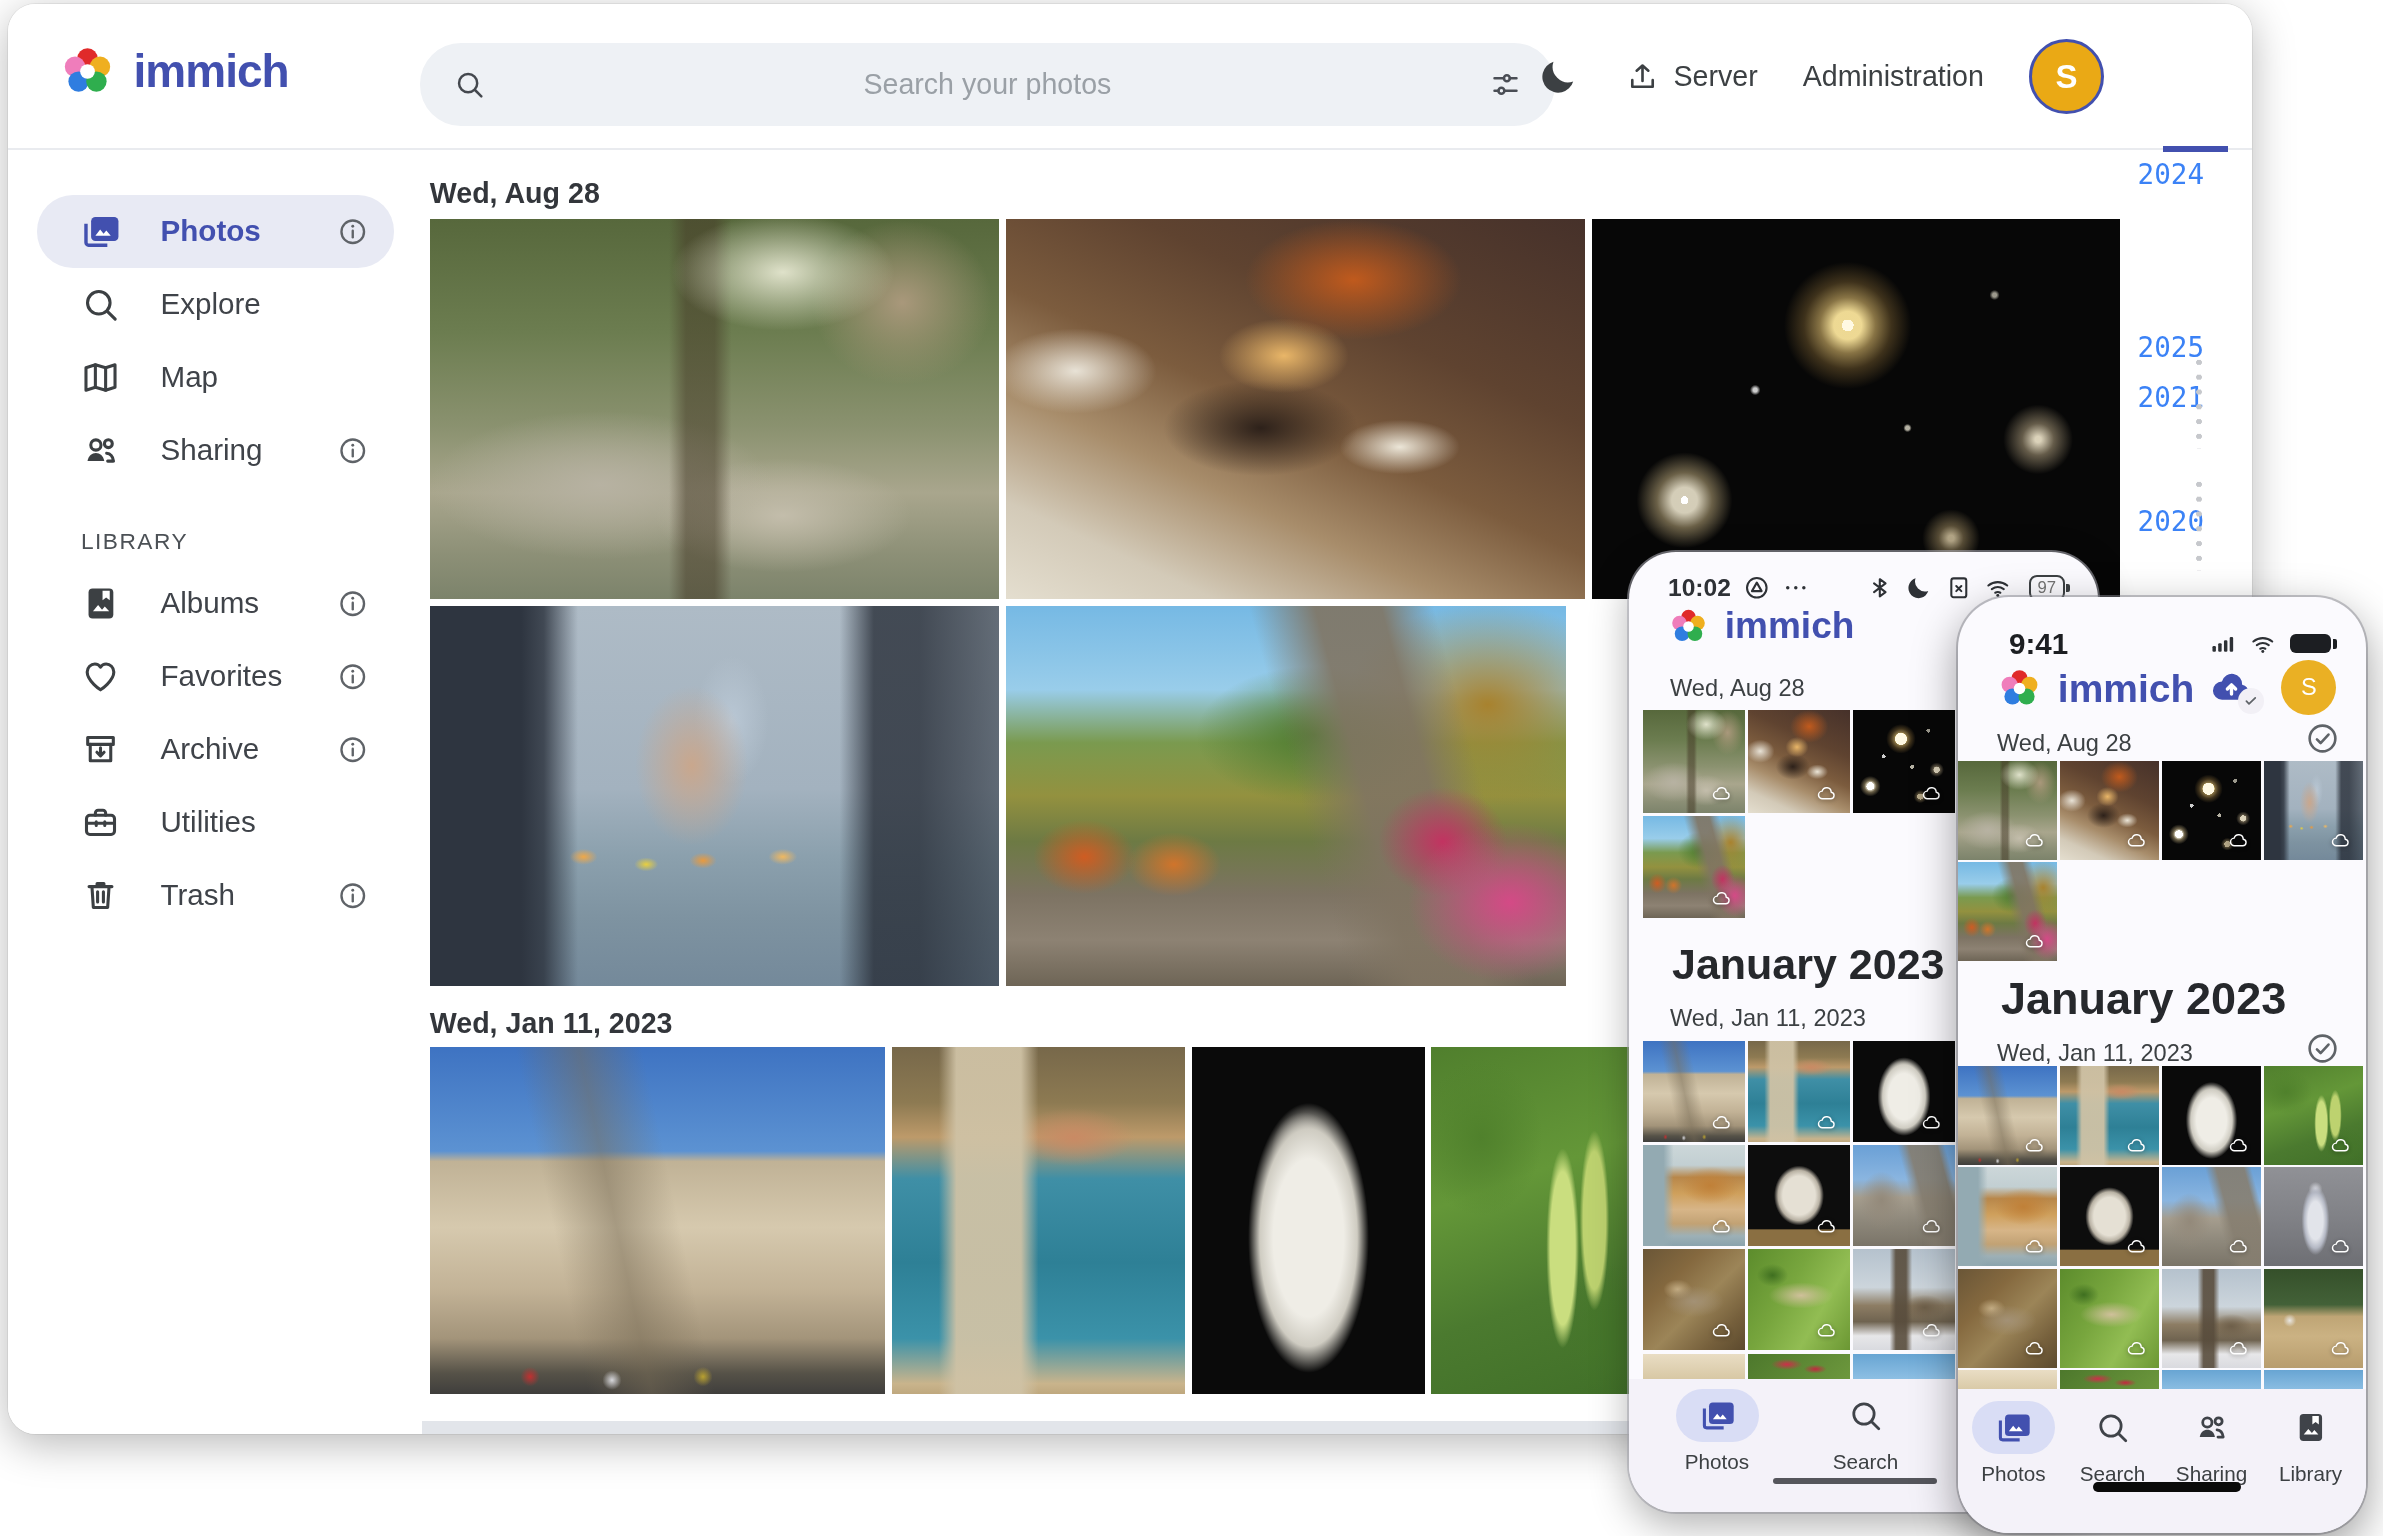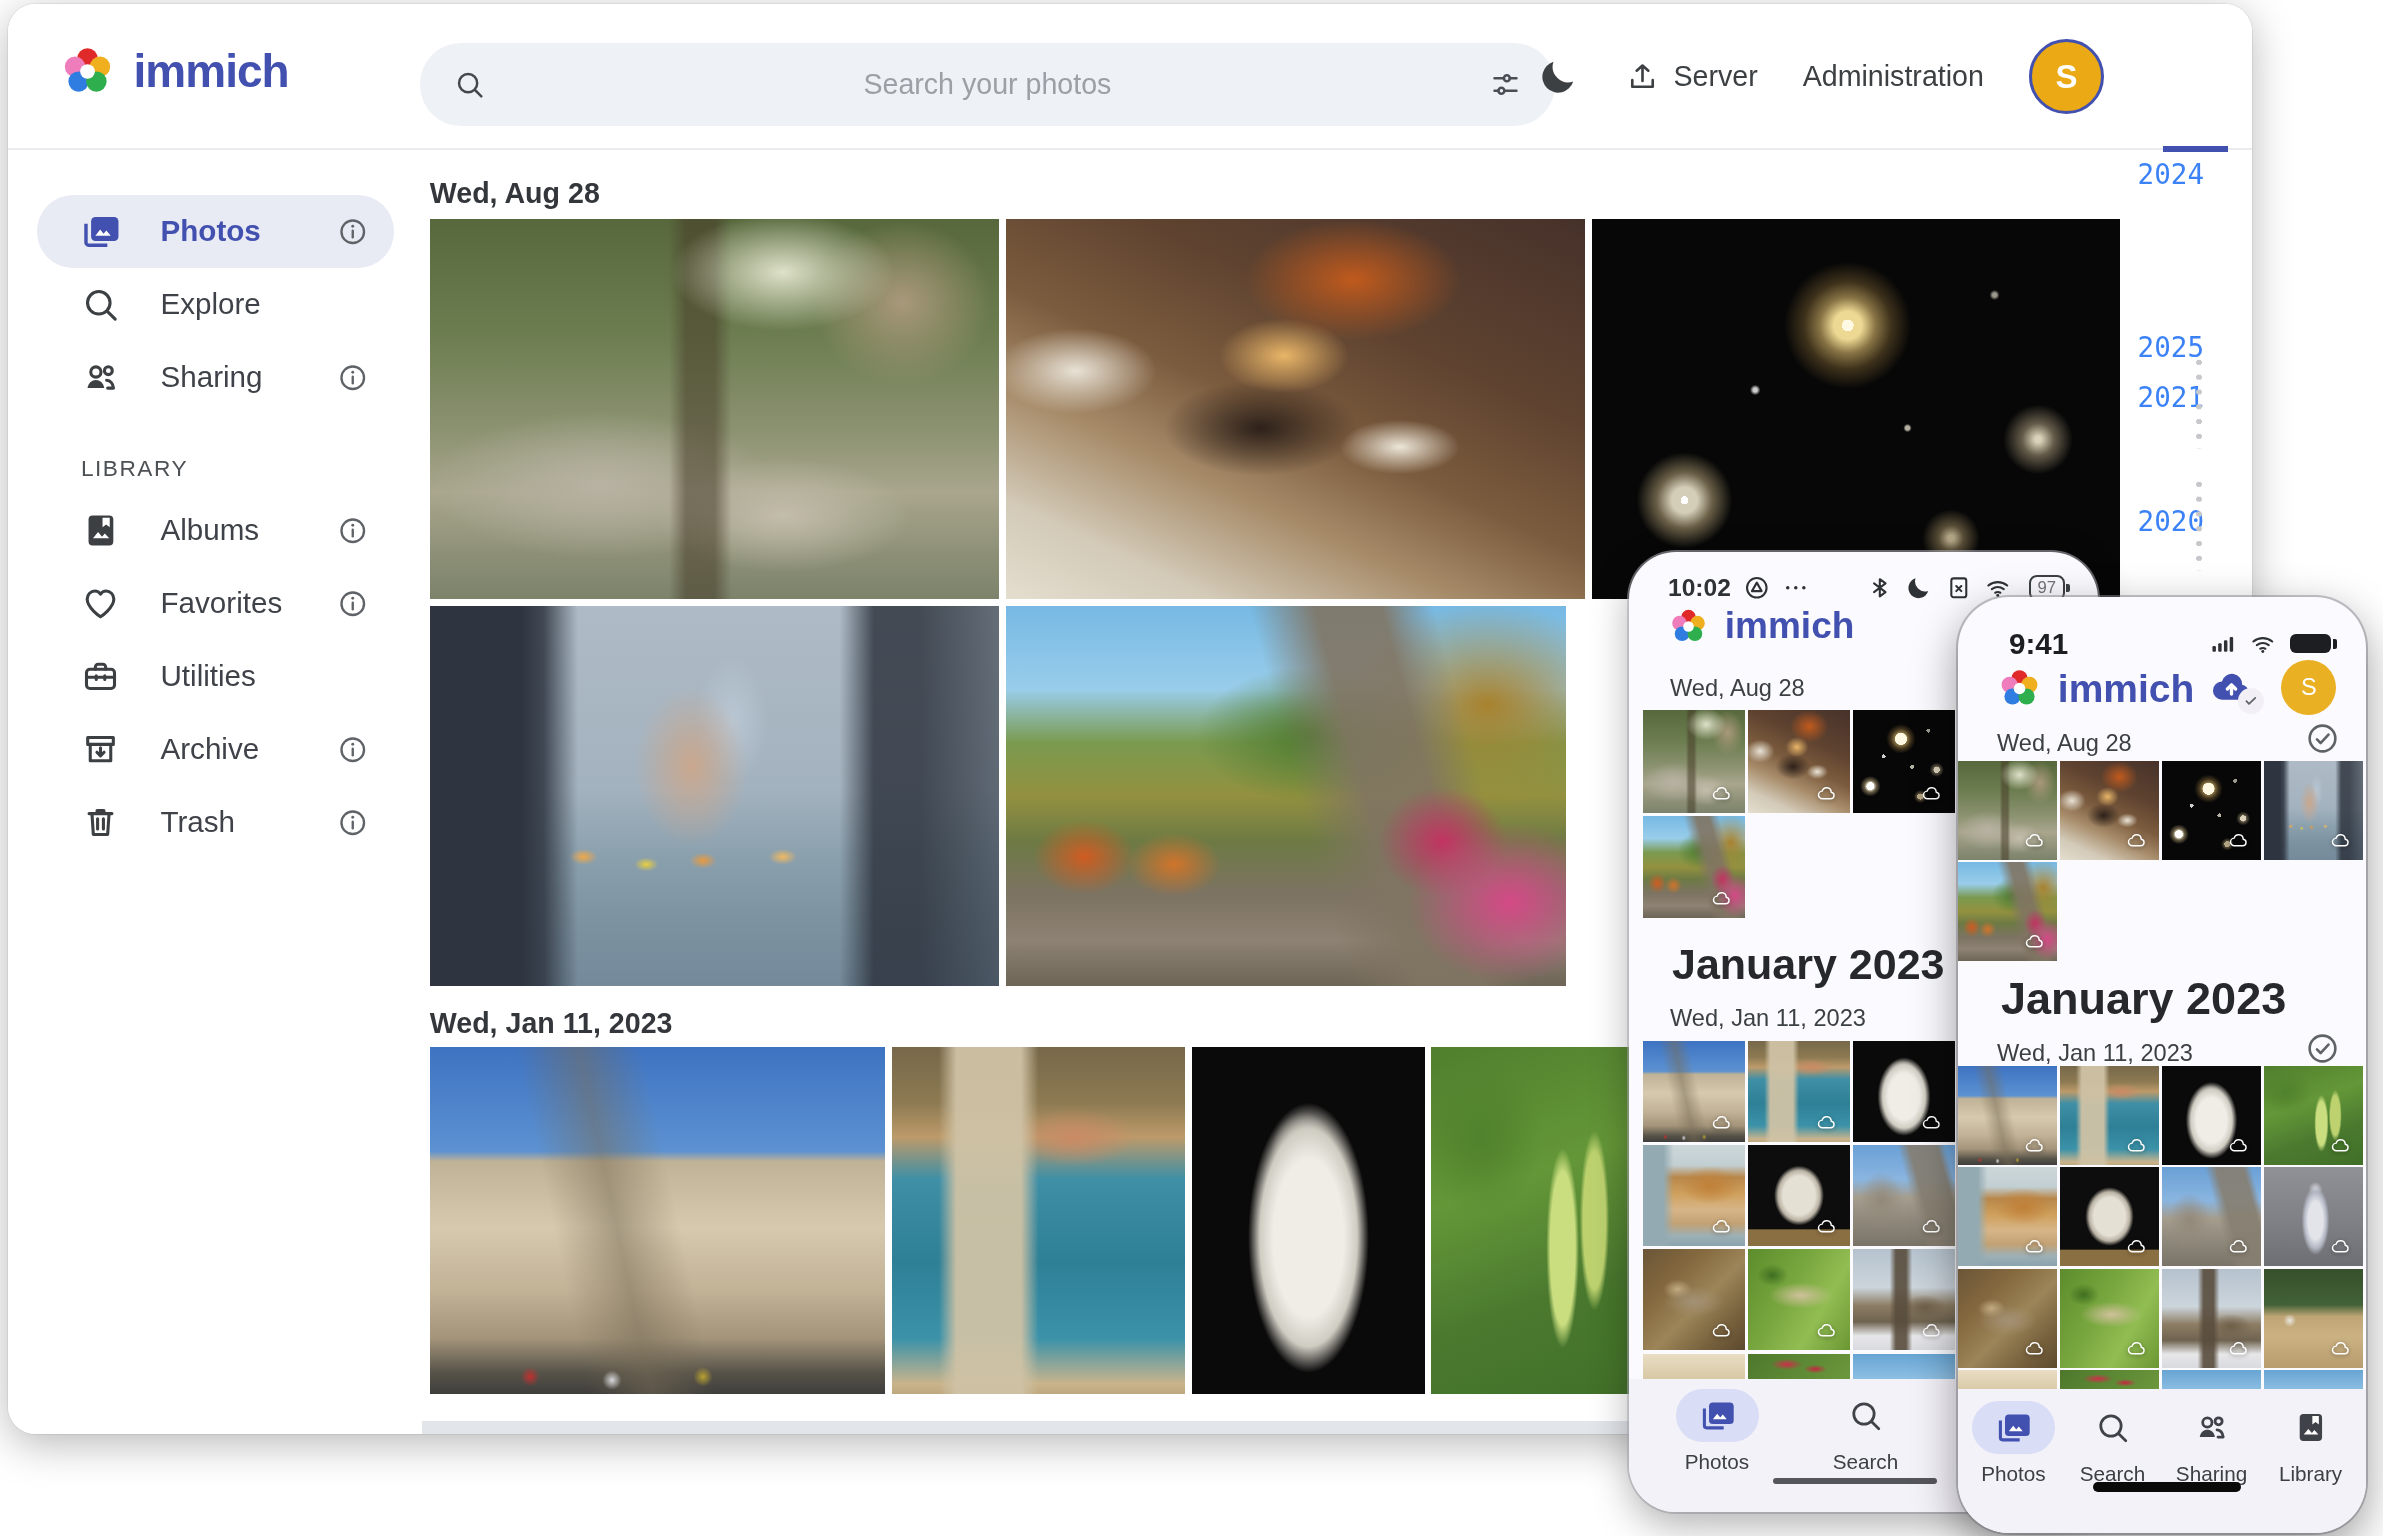--- a/index.html
+++ b/index.html
@@ -315,20 +315,29 @@
             <svg viewBox="0 0 24 24" width="100%" height="100%" fill="none" stroke="currentColor" stroke-width="1.8" stroke-linecap="round" stroke-linejoin="round">
               <circle cx="11" cy="11" r="6.6"></circle>
               <path d="M16 16l4.6 4.6"></path>
             </svg>
           </span>
           <span class="lbl">Explore</span>
         </div>
         <div class="side-item">
           <span class="ic">
             <svg viewBox="0 0 24 24" width="100%" height="100%" fill="none" stroke="currentColor" stroke-width="1.8" stroke-linecap="round" stroke-linejoin="round">
+              <path d="M9 4.5L3.5 6.3v13.2L9 17.7l6 1.8 5.5-1.8V4.5L15 6.3 9 4.5z"></path>
+              <path d="M9 4.5v13.2M15 6.3v13.2"></path>
+            </svg>
+          </span>
+          <span class="lbl">Map</span>
+        </div>
+        <div class="side-item">
+          <span class="ic">
+            <svg viewBox="0 0 24 24" width="100%" height="100%" fill="none" stroke="currentColor" stroke-width="1.8" stroke-linecap="round" stroke-linejoin="round">
               <circle cx="9.3" cy="8.8" r="3"></circle>
               <circle cx="16.6" cy="8" r="2.3"></circle>
               <path d="M4.4 18.2c.5-3.1 2.6-4.7 4.9-4.7s4.4 1.6 4.9 4.7z" fill="currentColor" stroke="none"></path>
               <path d="M15.6 13.6c2.1.2 3.6 1.7 4 4.6h-3.4"></path>
             </svg>
           </span>
           <span class="lbl">Sharing</span>
           <span class="info">
             <svg viewBox="0 0 24 24" width="100%" height="100%" fill="none" stroke="currentColor" stroke-width="1.8" stroke-linecap="round" stroke-linejoin="round">
               <circle cx="12" cy="12" r="8.6"></circle>
@@ -366,41 +375,41 @@
             <svg viewBox="0 0 24 24" width="100%" height="100%" fill="none" stroke="currentColor" stroke-width="1.8" stroke-linecap="round" stroke-linejoin="round">
               <circle cx="12" cy="12" r="8.6"></circle>
               <path d="M12 11.2v5"></path>
               <circle cx="12" cy="7.8" r="1.1" fill="currentColor" stroke="none"></circle>
             </svg>
           </span>
         </div>
         <div class="side-item">
           <span class="ic">
             <svg viewBox="0 0 24 24" width="100%" height="100%" fill="none" stroke="currentColor" stroke-width="1.8" stroke-linecap="round" stroke-linejoin="round">
-              <rect x="3.8" y="7.8" width="16.4" height="11.2" rx="2"></rect>
-              <path d="M9 7.8V6.4A1.6 1.6 0 0 1 10.6 4.8h2.8A1.6 1.6 0 0 1 15 6.4v1.4M3.8 12.4h16.4M9.5 11.6v2.2M14.5 11.6v2.2"></path>
-            </svg>
-          </span>
-          <span class="lbl">Utilities</span>
-        </div>
-        <div class="side-item">
-          <span class="ic">
-            <svg viewBox="0 0 24 24" width="100%" height="100%" fill="none" stroke="currentColor" stroke-width="1.8" stroke-linecap="round" stroke-linejoin="round">
               <path d="M4.5 5h15v4h-15z"></path>
               <path d="M6 9v9.6h12V9M12 11v4.4M9.9 13.6l2.1 2.1 2.1-2.1"></path>
             </svg>
           </span>
           <span class="lbl">Archive</span>
           <span class="info">
             <svg viewBox="0 0 24 24" width="100%" height="100%" fill="none" stroke="currentColor" stroke-width="1.8" stroke-linecap="round" stroke-linejoin="round">
               <circle cx="12" cy="12" r="8.6"></circle>
               <path d="M12 11.2v5"></path>
               <circle cx="12" cy="7.8" r="1.1" fill="currentColor" stroke="none"></circle>
             </svg>
           </span>
+        </div>
+        <div class="side-item">
+          <span class="ic">
+            <svg viewBox="0 0 24 24" width="100%" height="100%" fill="none" stroke="currentColor" stroke-width="1.8" stroke-linecap="round" stroke-linejoin="round">
+              <rect x="3.8" y="7.8" width="16.4" height="11.2" rx="2"></rect>
+              <path d="M9 7.8V6.4A1.6 1.6 0 0 1 10.6 4.8h2.8A1.6 1.6 0 0 1 15 6.4v1.4M3.8 12.4h16.4M9.5 11.6v2.2M14.5 11.6v2.2"></path>
+            </svg>
+          </span>
+          <span class="lbl">Utilities</span>
         </div>
         <div class="side-item">
           <span class="ic">
             <svg viewBox="0 0 24 24" width="100%" height="100%" fill="none" stroke="currentColor" stroke-width="1.8" stroke-linecap="round" stroke-linejoin="round">
               <path d="M5.3 6.8h13.4M10 6.8V5h4v1.8M7 6.8l.8 12.2h8.4L17 6.8M10.3 9.8v6M13.7 9.8v6"></path>
             </svg>
           </span>
           <span class="lbl">Trash</span>
           <span class="info">
             <svg viewBox="0 0 24 24" width="100%" height="100%" fill="none" stroke="currentColor" stroke-width="1.8" stroke-linecap="round" stroke-linejoin="round">

